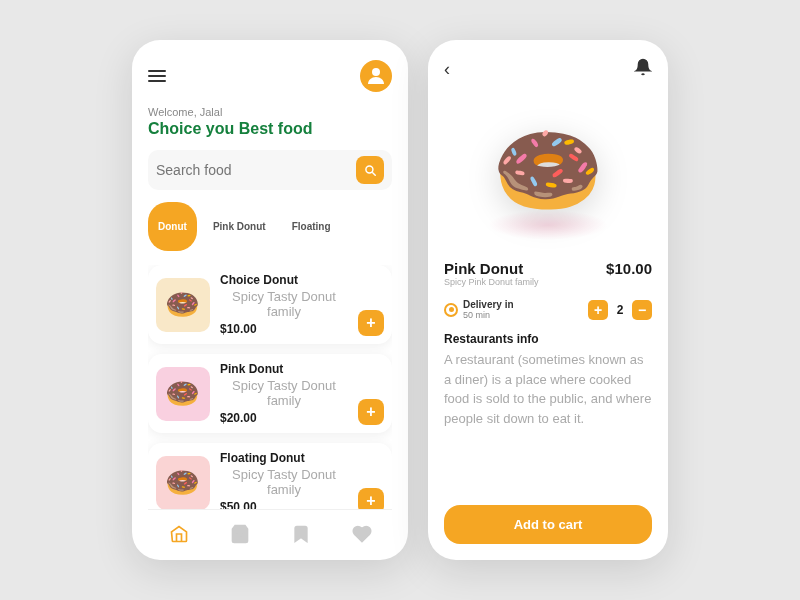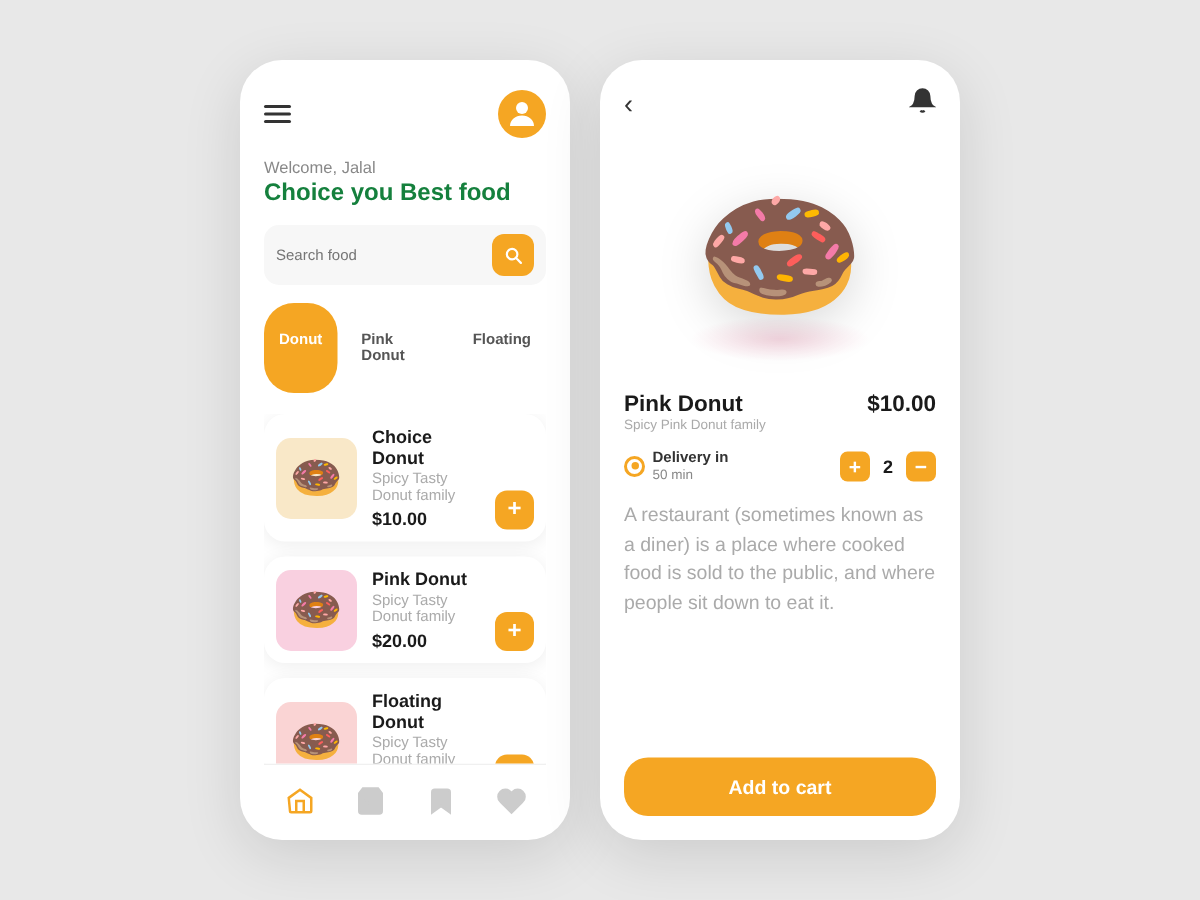--- a/index.html
+++ b/index.html
@@ -9,21 +9,21 @@
       background: #e8e8e8;
       display: flex;
       align-items: center;
       justify-content: center;
       font-family: 'Segoe UI', Arial, sans-serif;
       gap: 20px;
     }
 
     
     .phone-left {
-      width: 220px;
+      width: 276px;
       height: 520px;
       background: #fff;
       border-radius: 28px;
       box-shadow: 0 10px 40px rgba(0,0,0,0.12);
       padding: 20px 16px 12px;
       display: flex;
       flex-direction: column;
       overflow: hidden;
     }
 
@@ -76,21 +76,21 @@
       align-items: center;
       background: #f7f7f7;
       border-radius: 10px;
       padding: 6px 8px;
       margin-bottom: 12px;
       gap: 6px;
     }
     .search-bar input {
       border: none;
       background: transparent;
-      font-size: 10px;
+      font-size: 14px;
       color: #999;
       outline: none;
       flex: 1;
     }
     .search-btn {
       width: 28px;
       height: 28px;
       background: #f5a623;
       border-radius: 8px;
       display: flex;
@@ -157,23 +157,24 @@
     .food-info {
       flex: 1;
     }
     .food-name {
       font-size: 12px;
       font-weight: 700;
       color: #1a1a1a;
       margin-bottom: 2px;
     }
     .food-desc {
-      font-size: 10px;
+      font-size: 13px;
       color: #aaa;
       margin-bottom: 3px;
+      text-align: center;
     }
     .food-price {
       font-size: 12px;
       font-weight: 700;
       color: #1a1a1a;
     }
 
     .add-btn {
       width: 26px;
       height: 26px;
@@ -516,19 +517,20 @@
           <div class="delivery-subtext">50 min</div>
         </div>
       </div>
       <div class="quantity-control">
         <div class="qty-btn">+</div>
         <div class="qty-num">2</div>
         <div class="qty-btn">−</div>
       </div>
     </div>
 
+    <div class="restaurants-title">Restaurants info</div>
     <div class="restaurants-desc">A restaurant (sometimes known as a diner) is a place where cooked food is sold to the public, and where people sit down to eat it.</div>
 
     <button class="add-to-cart-btn">Add to cart</button>
 
   </div>
 
 </div>
 
 </body></html>

